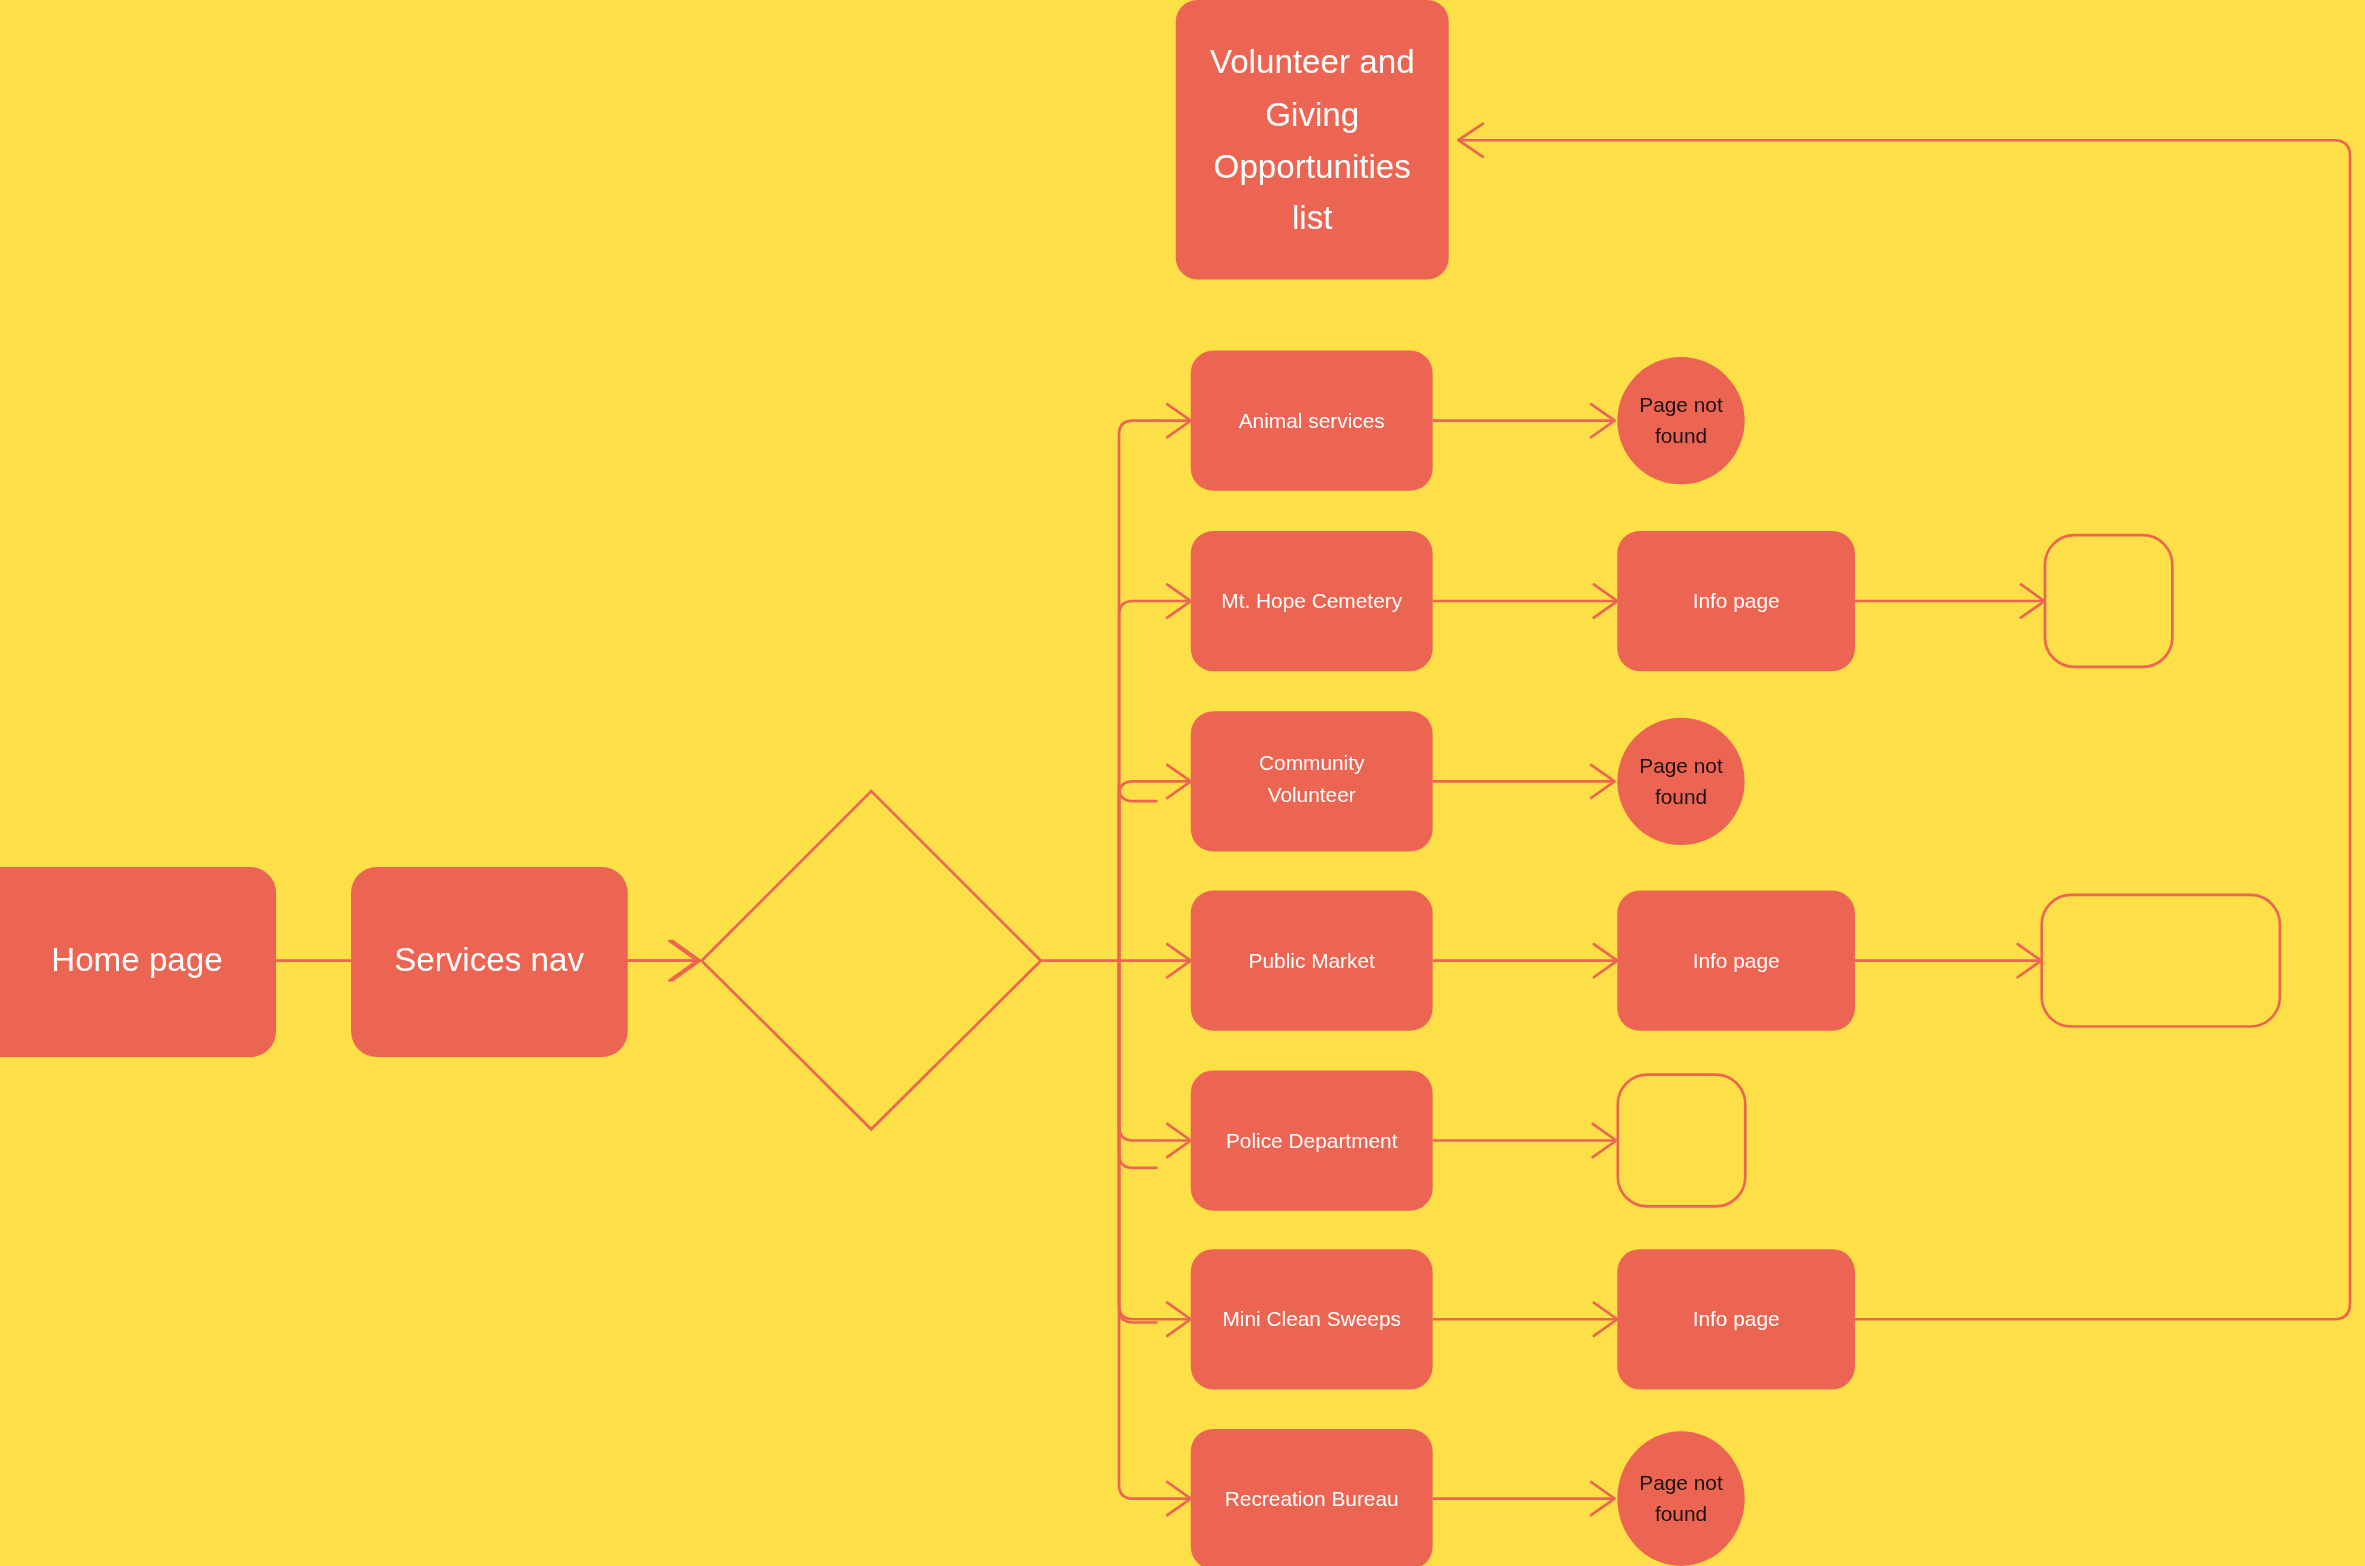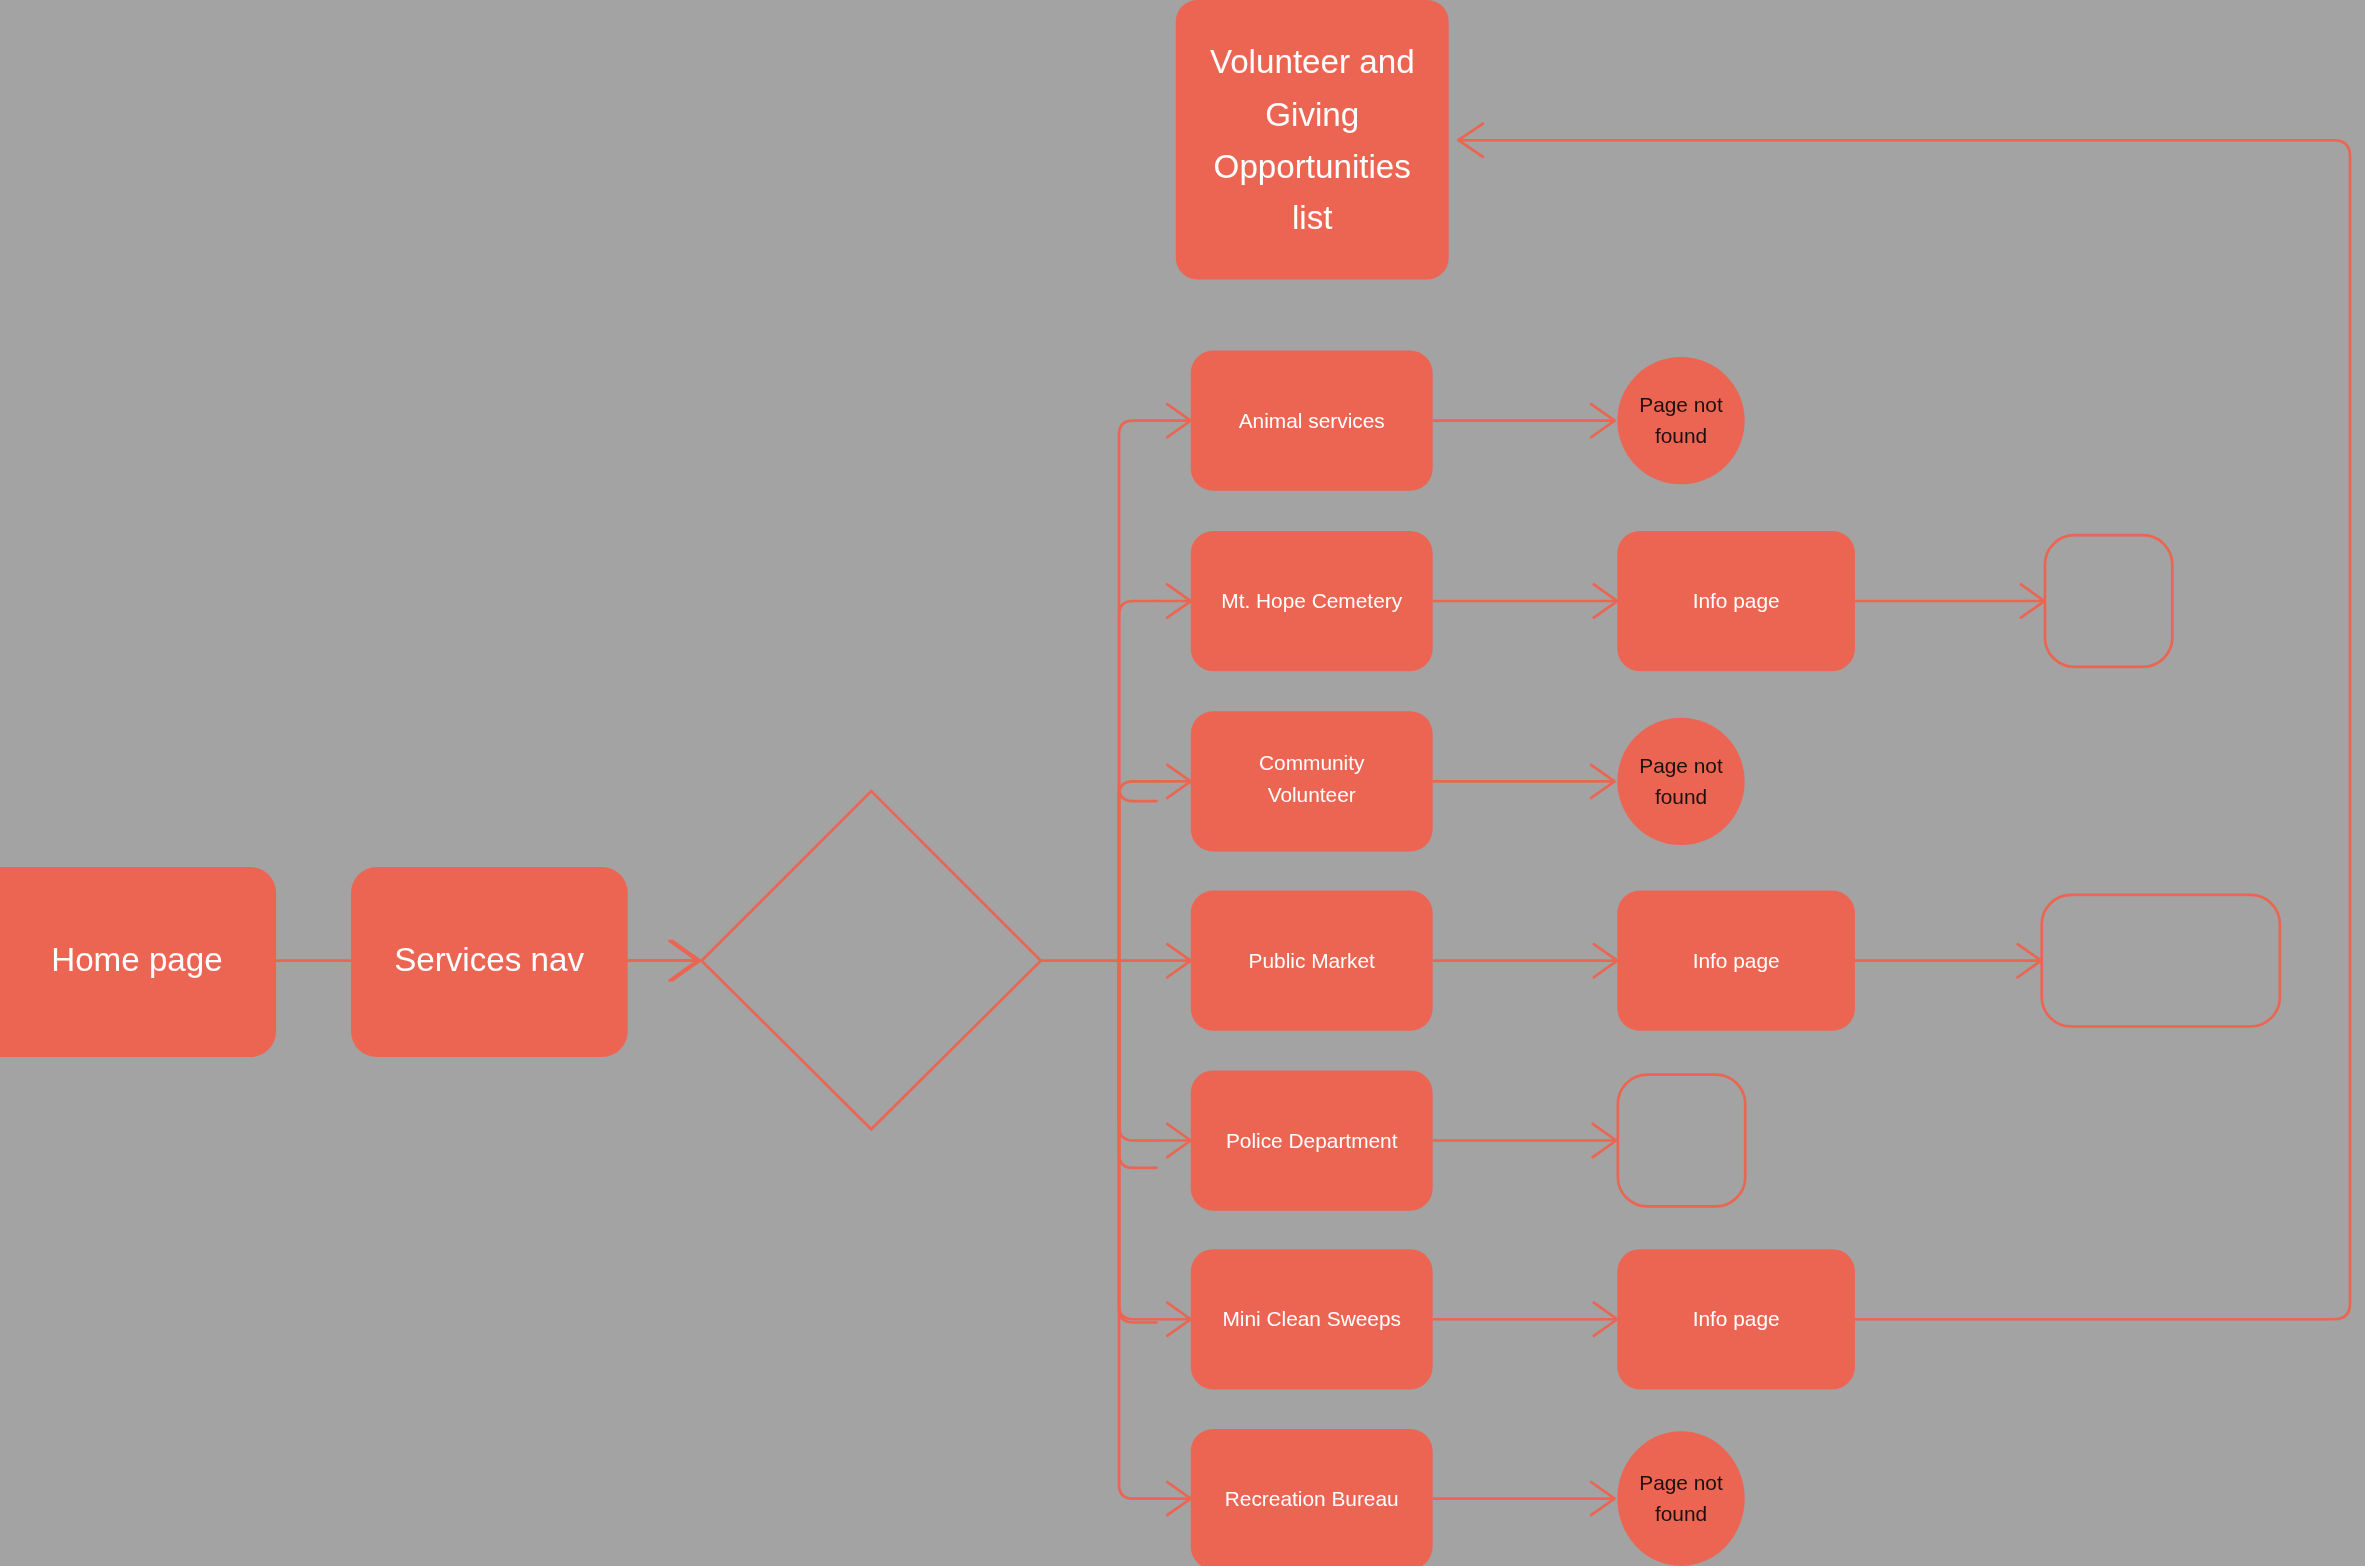--- a/index.html
+++ b/index.html
@@ -7,21 +7,21 @@
     padding: 0;
     background: #000000;
     width: 2366px;
     height: 1566px;
     overflow: hidden;
   }
   #flow-root {
     position: relative;
     width: 2366px;
     height: 1566px;
-    background: #a3a3a3;
+    background: #fde047;
     font-family: "Liberation Sans", sans-serif;
   }
   svg.flow-canvas {
     position: absolute;
     top: 0;
     left: 0;
     width: 2366px;
     height: 1566px;
     display: block;
   }

